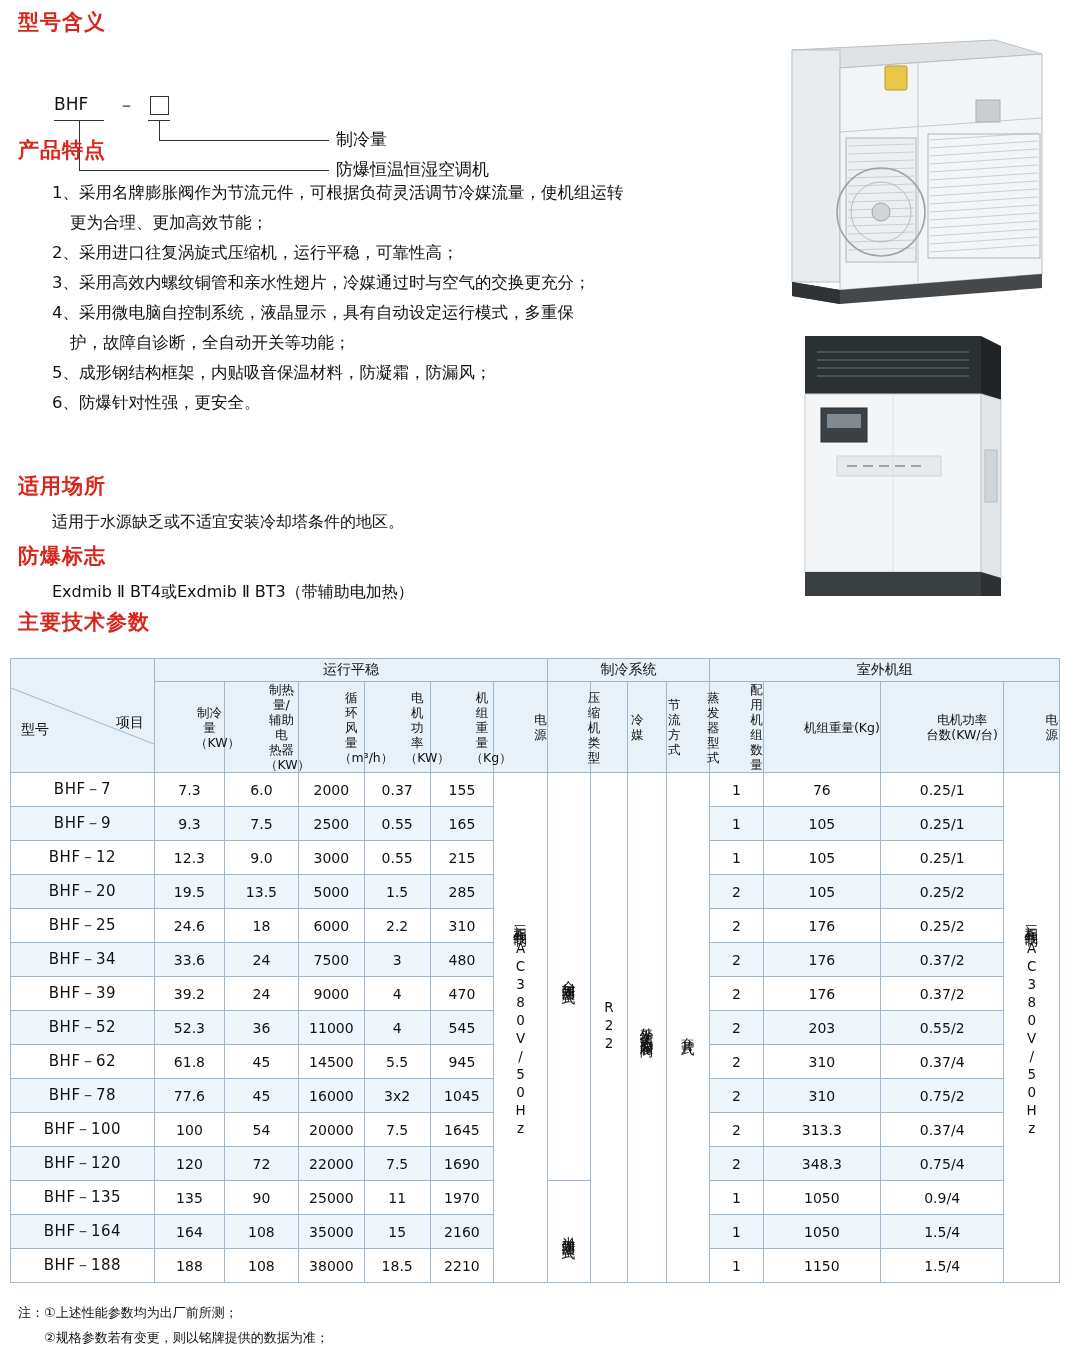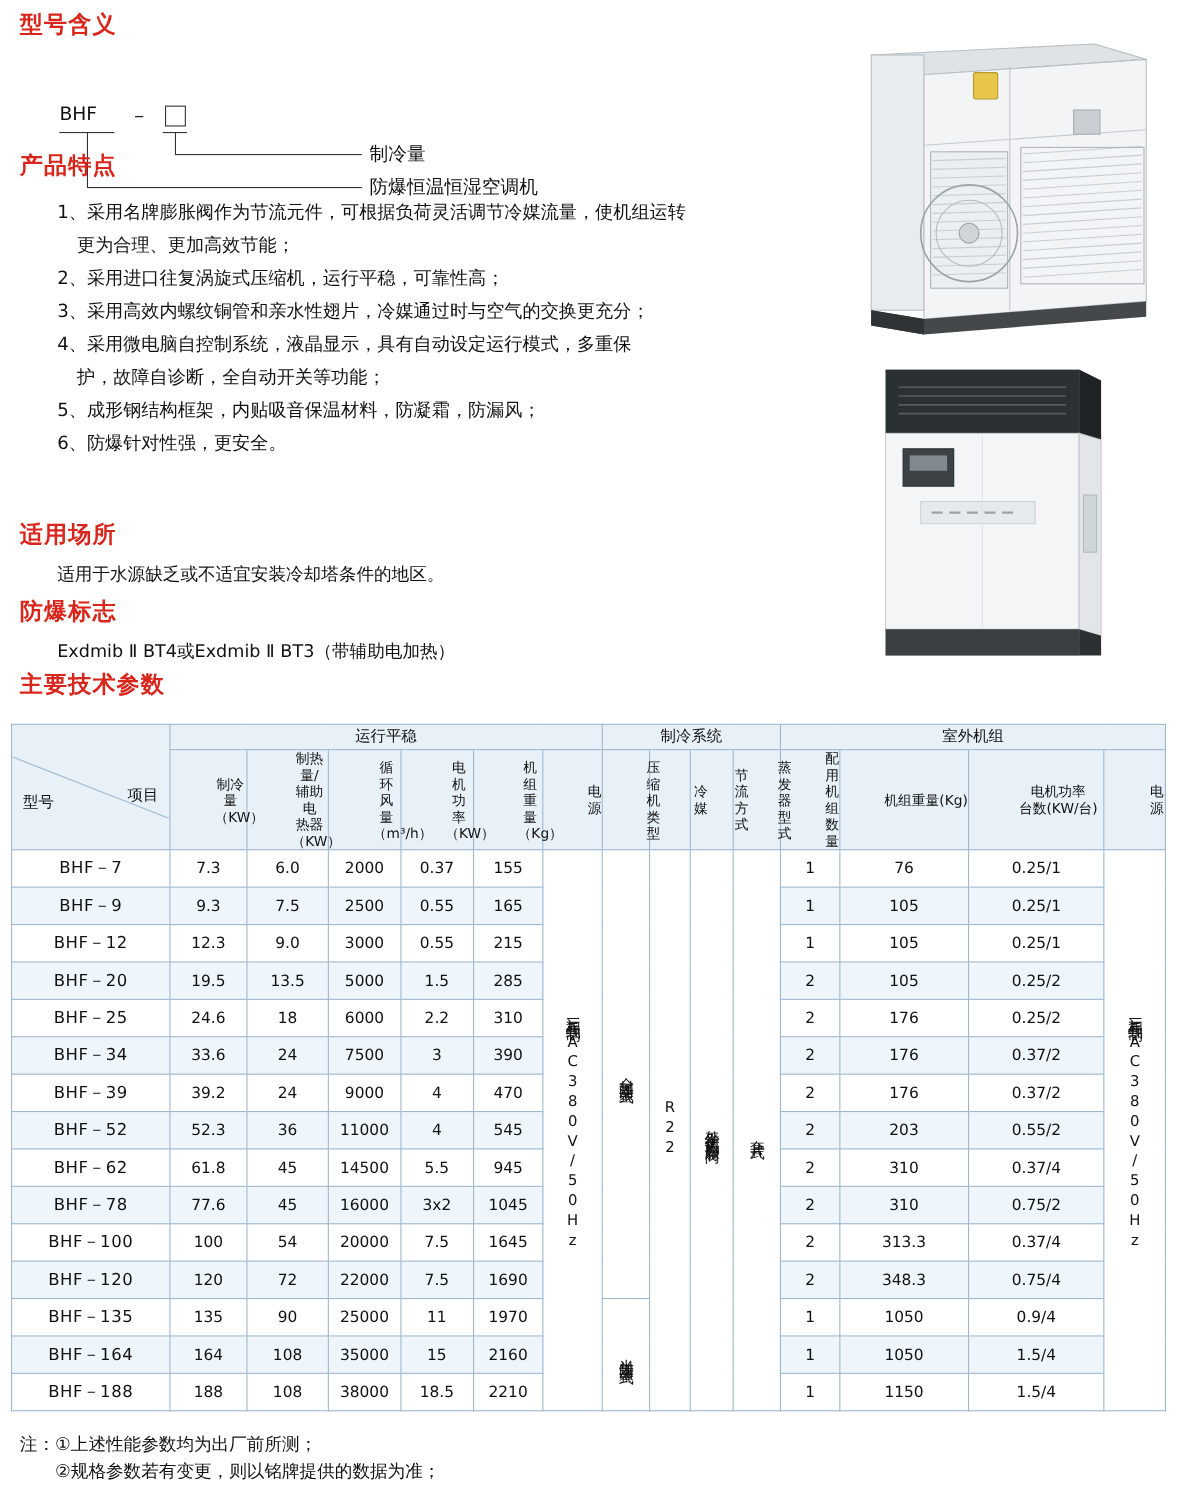--- a/index.html
+++ b/index.html
@@ -84,21 +84,21 @@
   }
   .hdr-small{font-size:12.5px;line-height:15px;}
   .corner{position:relative;height:56px;}
   .corner .diag{
     position:absolute;left:0;top:0;width:100%;height:100%;
   }
   .corner .tr{position:absolute;right:10px;top:5px;font-size:14px;margin-top:21px;}
   .corner .bl{position:absolute;left:10px;bottom:5px;font-size:14px;}
 
   
-  #notes{position:absolute;left:18px;top:1300px;font-size:16px;line-height:25px;color:#111;}
+  #notes{position:absolute;left:18px;top:1300px;font-size:13px;line-height:25px;color:#111;}
   #notes div{white-space:nowrap;}
 </style>
 </head>
 <body>
 
 <div class="page">
 
   <div id="model-section">
     <div class="sec-title">型号含义</div>
 
@@ -375,21 +375,21 @@
         <td class="num">176</td>
         <td class="num">0.25/2</td>
       </tr>
 
       <tr class="r-odd" style="height:34px;">
         <td class="model">BHF－34</td>
         <td class="num">33.6</td>
         <td class="num">24</td>
         <td class="num">7500</td>
         <td class="num">3</td>
-        <td class="num">390</td>
+        <td class="num">480</td>
         <td class="num">2</td>
         <td class="num">176</td>
         <td class="num">0.37/2</td>
       </tr>
 
       <tr class="r-even" style="height:34px;">
         <td class="model">BHF－39</td>
         <td class="num">39.2</td>
         <td class="num">24</td>
         <td class="num">9000</td>

